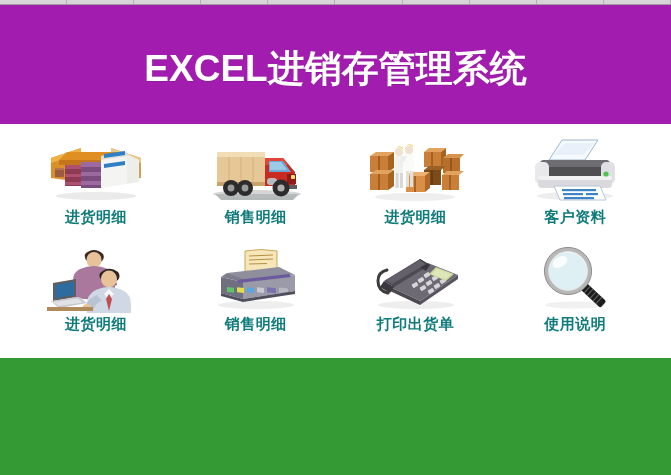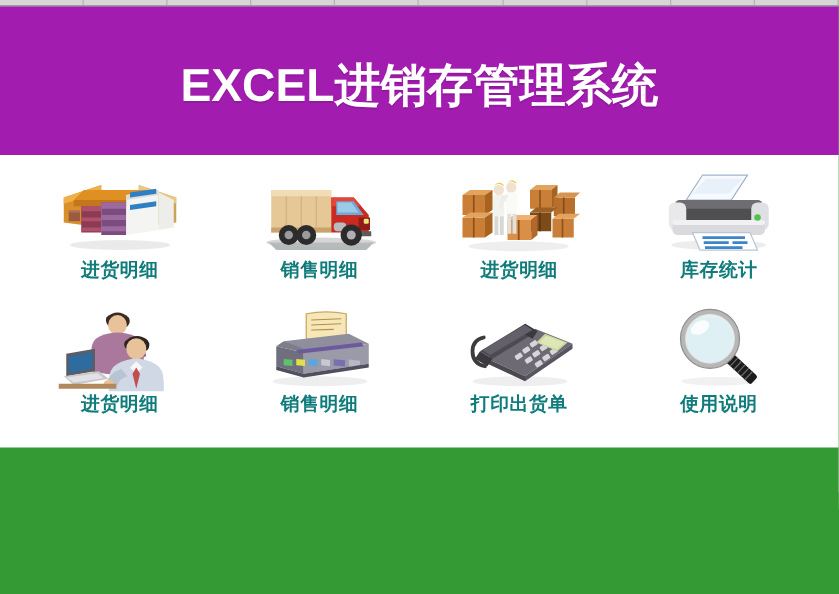--- a/index.html
+++ b/index.html
@@ -244,21 +244,21 @@
 
           <polygon points="28,48 74,48 80,62 34,62" fill="#ffffff" stroke="#b9c6d4" stroke-width="1"></polygon>
           <g fill="#3d85c6">
             <rect x="36" y="51" width="34" height="2.2"></rect>
             <rect x="37" y="55" width="20" height="2.2"></rect>
             <rect x="60" y="55" width="12" height="2.2"></rect>
             <rect x="38" y="59" width="30" height="2.2"></rect>
           </g>
         </svg>
       </div>
-      <div class="cap">库存统计</div>
+      <div class="cap">客户资料</div>
     </div>
 
     <div class="tile r2">
       <div class="art">
         <svg width="98" height="64" viewBox="0 0 98 64">
 
           <g>
             <path d="M38 7 q9 -8 18 0 q2 4 -1 7 q-7 5 -15 0 q-3 -3 -2 -7 Z" fill="#3a2a22"></path>
             <ellipse cx="47" cy="13" rx="7.5" ry="8" fill="#e8c39a"></ellipse>
             <path d="M33 22 q14 -6 28 0 q6 3 7 12 l0 16 q-21 5 -42 0 l0 -16 q0 -9 7 -12 Z" fill="#a9789c"></path>

